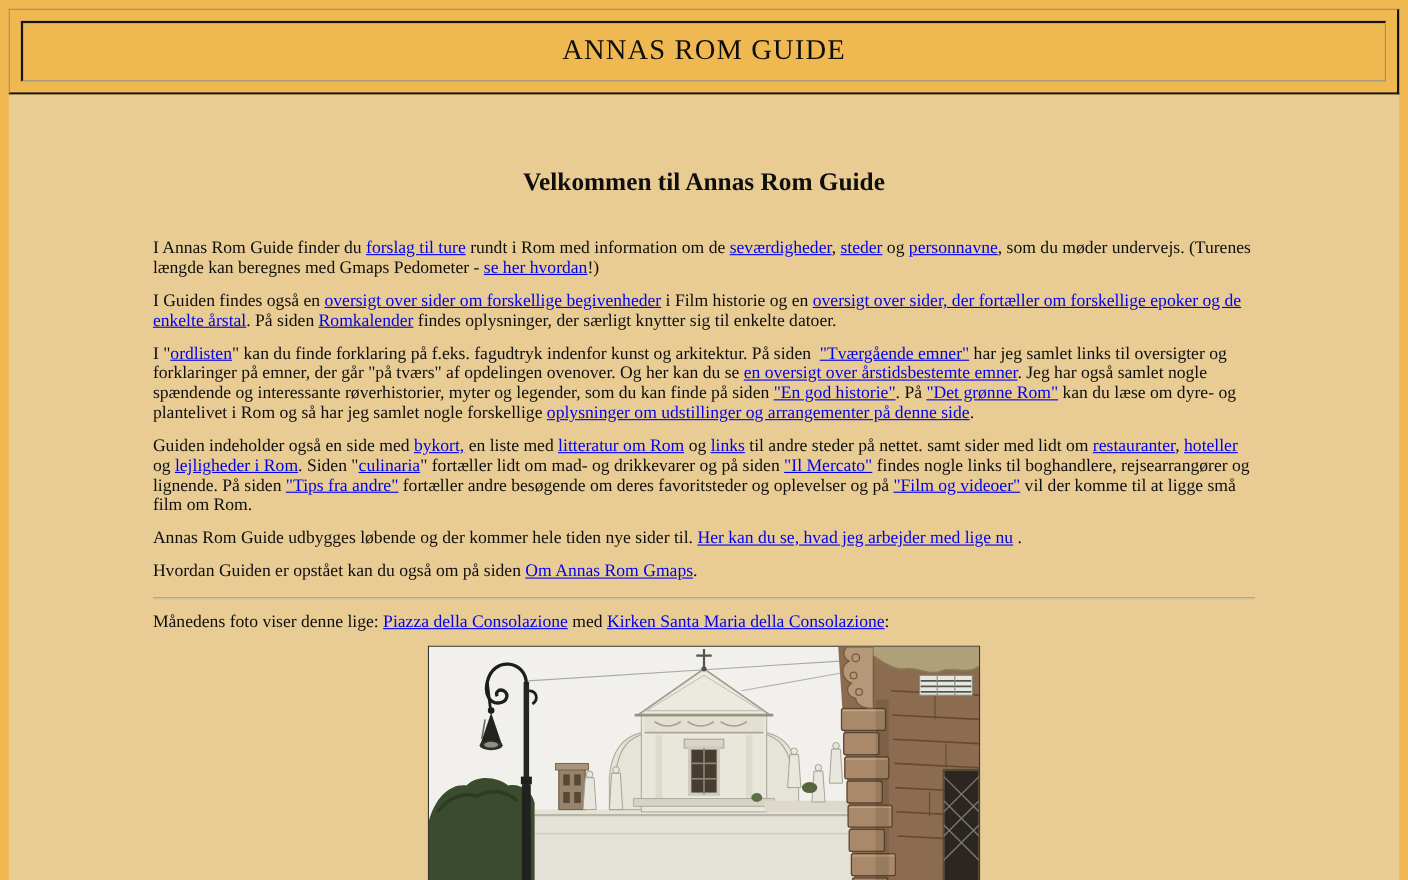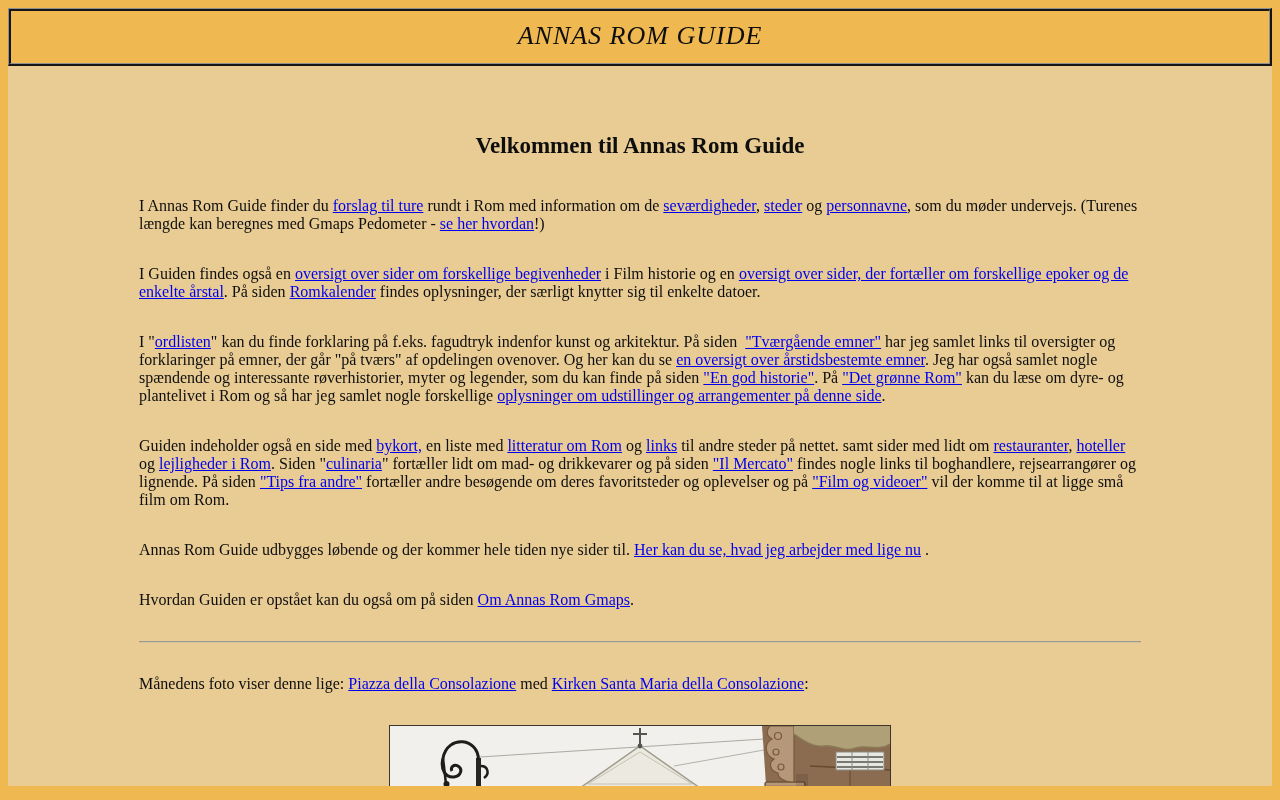--- a/index.html
+++ b/index.html
@@ -8,22 +8,22 @@
     background: var(--page-bg, #f0b850);
     font-family: "Liberation Serif", "DejaVu Serif", serif;
     color: #0e0e0e;
   }
   .page { padding: 8px 8px 0 8px; }
 
   
   .header-box {
     border-style: solid; border-width: 1px 2px 2px 1px;
     border-color: #8f8f8f #151515 #151515 #8f8f8f;
+    padding: 10px;
     background: var(--page-bg, #f0b850);
-    font-style: italic;
   }
   .header-inner {
     border-style: solid; border-width: 2px 1px 1px 2px;
     border-color: #151515 #8f8f8f #8f8f8f #151515;
     text-align: center;
     font-size: 26px; line-height: 26px; letter-spacing: 1px;
     padding: 12px 8px 14px 8px;
   }
 
   .content {
@@ -35,21 +35,21 @@
 
   .welcome-heading {
     margin-top: 66px;
     text-align: center;
     font-size: 23px; line-height: 28px;
     font-weight: bold;
   }
 
   .paragraphs p, p.body-para {
     font-size: 16px; line-height: 18px;
-    margin: 32px 0;
+    margin: 12px 0;
   }
   .paragraphs p:first-child { margin-top: 37px; }
 
   a { color: var(--link, #0000ee); text-decoration: underline; cursor: pointer; }
 
   hr.divider {
     border: none; height: 0;
     border-top: 1px solid #9b9b94;
     border-bottom: 1px solid #d3c49c;
     margin: 14px 0 12px 0;

